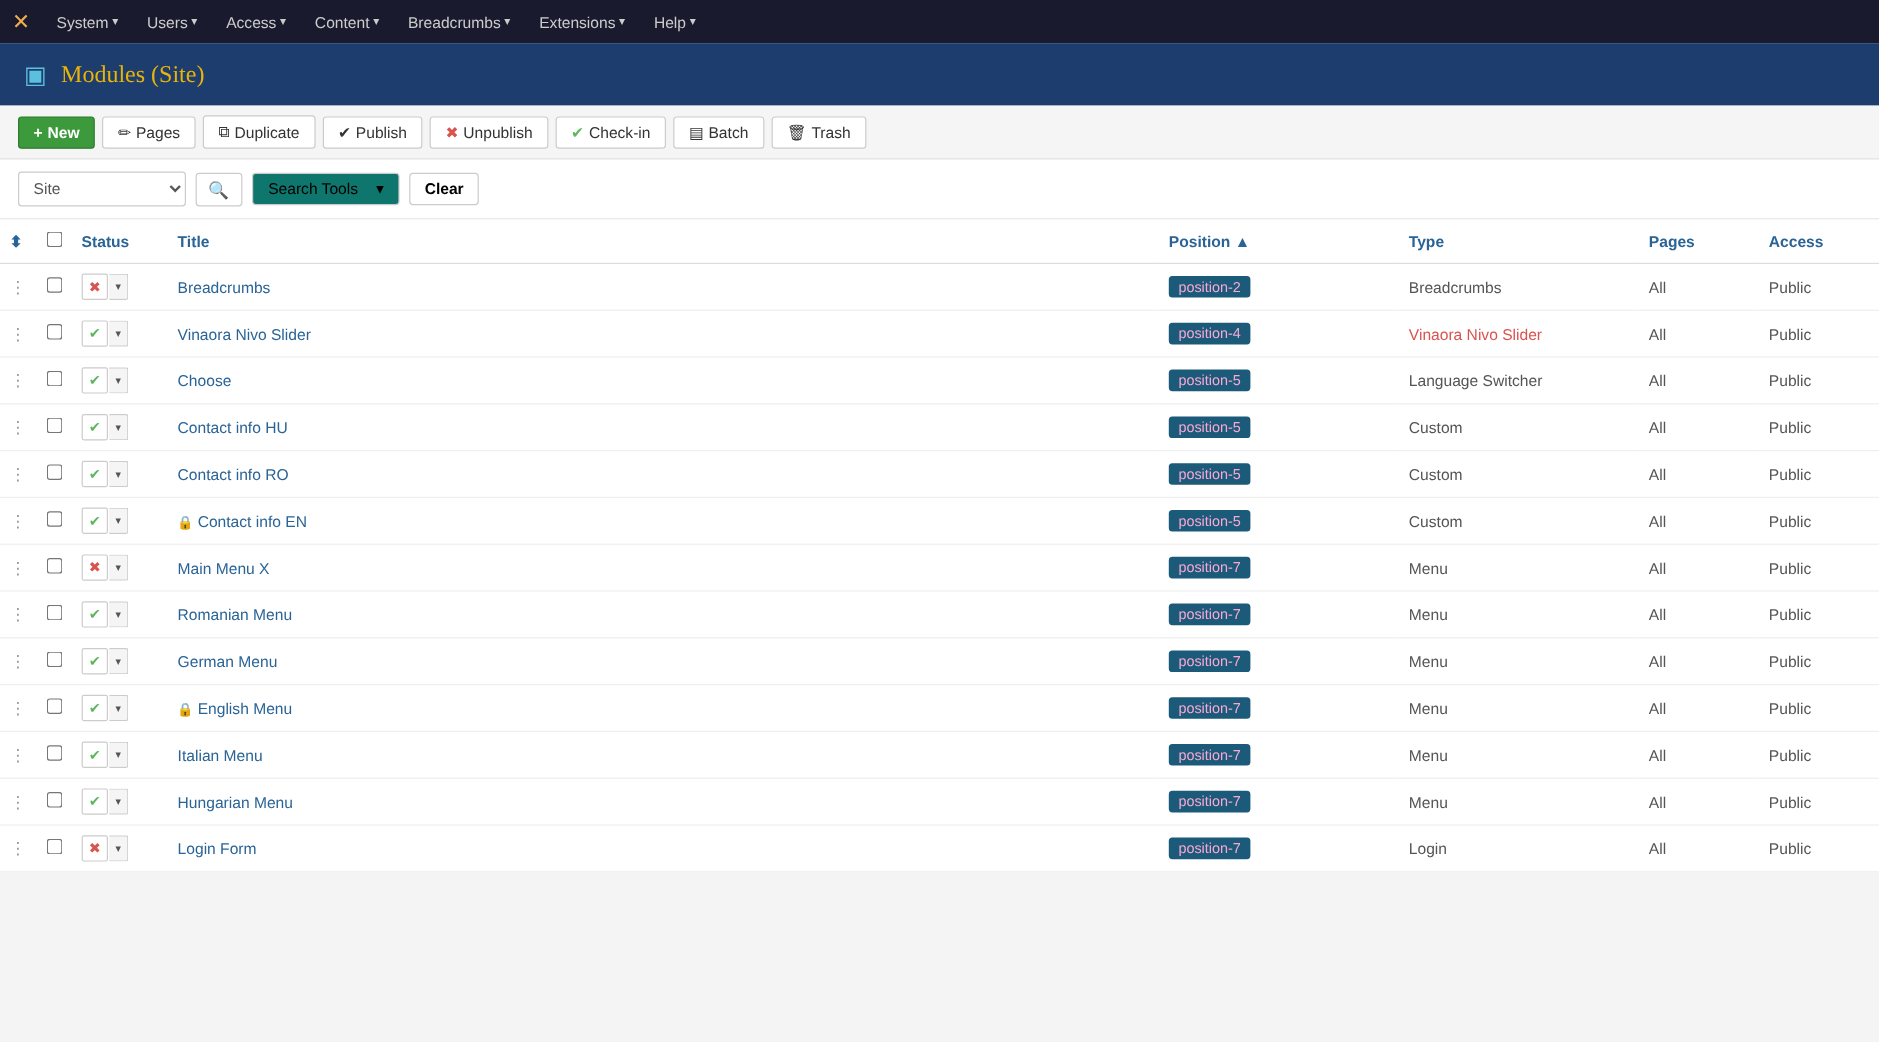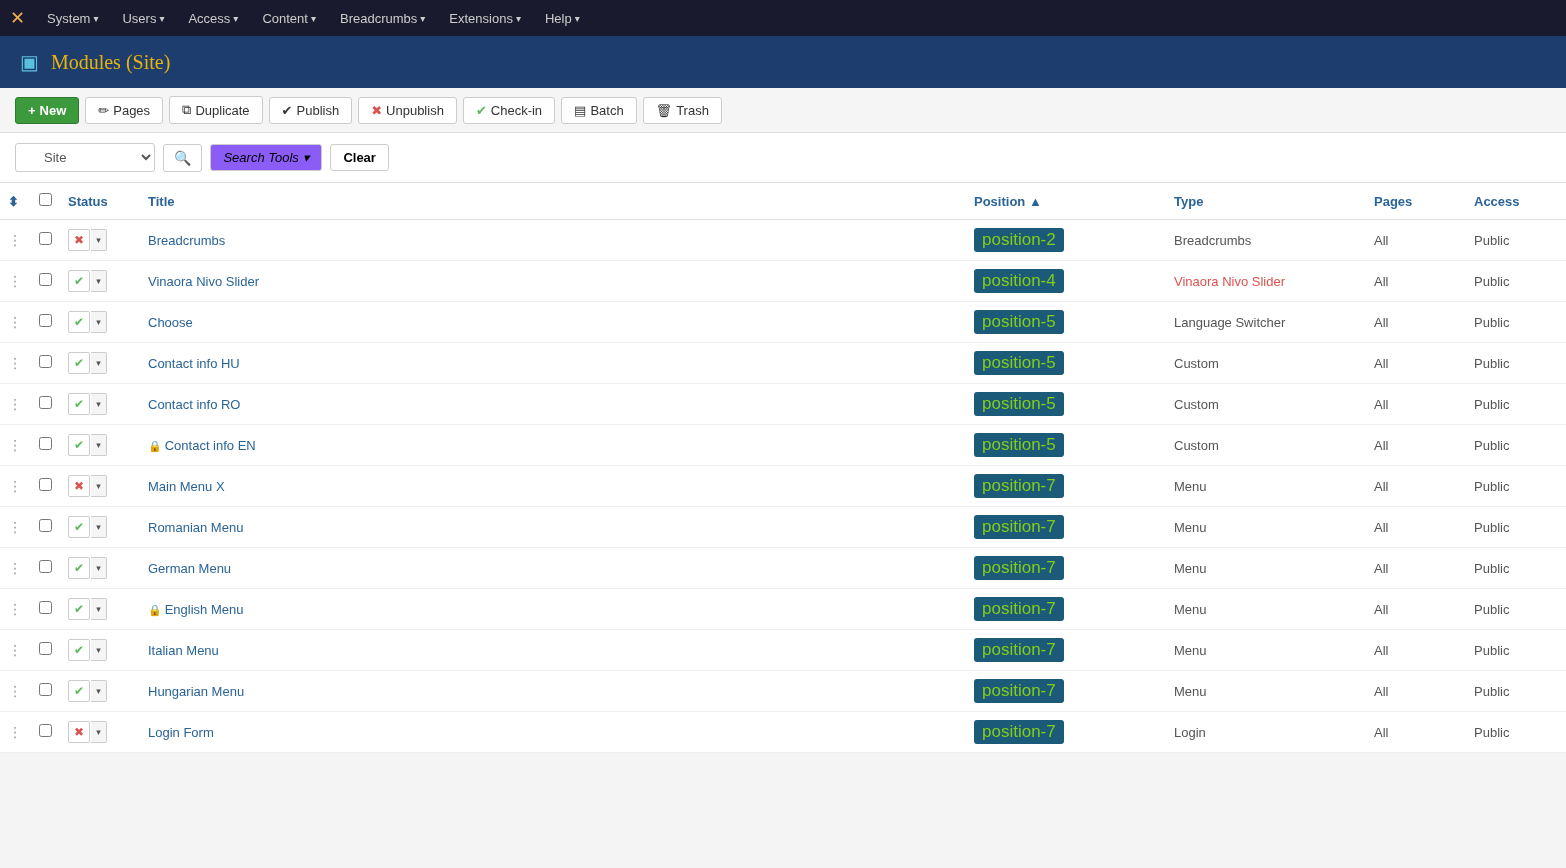--- a/index.html
+++ b/index.html
@@ -85,21 +85,21 @@
     
     .filter-bar {
       padding: 10px 15px;
       background: #fff;
       border-bottom: 1px solid #ddd;
       display: flex;
       align-items: center;
       gap: 8px;
     }
     .filter-select {
-      padding: 5px 24px;
+      padding: 5px 8px;
       border: 1px solid #ccc;
       border-radius: 3px;
       background: white;
       font-size: 13px;
       width: 140px;
       color: #555;
     }
     .search-input {
       padding: 5px 10px;
       border: 1px solid #ccc;
@@ -112,28 +112,27 @@
       padding: 5px 10px;
       border: 1px solid #ccc;
       background: #fff;
       border-radius: 3px;
       cursor: pointer;
       font-size: 14px;
     }
     .btn-search-tools {
       padding: 5px 12px;
       border: 1px solid #ccc;
-      background: #8b5cf6;
+      background: #0f766e;
       border-radius: 3px;
       cursor: pointer;
       font-size: 13px;
       display: flex;
       align-items: center;
-      gap: 4px;
-      font-style: italic;
+      gap: 15px;
     }
     .btn-clear {
       padding: 5px 12px;
       border: 1px solid #ccc;
       background: #fff;
       border-radius: 3px;
       cursor: pointer;
       font-size: 13px;
       font-weight: bold;
     }
@@ -206,24 +205,24 @@
       color: #888;
       margin-right: 3px;
     }
     .module-link {
       color: #2a6496;
       text-decoration: none;
       cursor: pointer;
     }
     .position-badge {
       background: #1c5a7a;
-      color: #84cc16;
+      color: #f9a8d4;
       padding: 2px 8px;
       border-radius: 3px;
-      font-size: 17px;
+      font-size: 12px;
       display: inline-block;
     }
     .pages-text { color: #555; margin-top: 39px; }
     .access-text { color: #555; }
     .col-drag { width: 20px; }
     .col-check { width: 30px; }
     .col-status { width: 80px; }
     .col-position { width: 200px; }
     .col-type { width: 200px; }
     .col-pages { width: 100px; }

